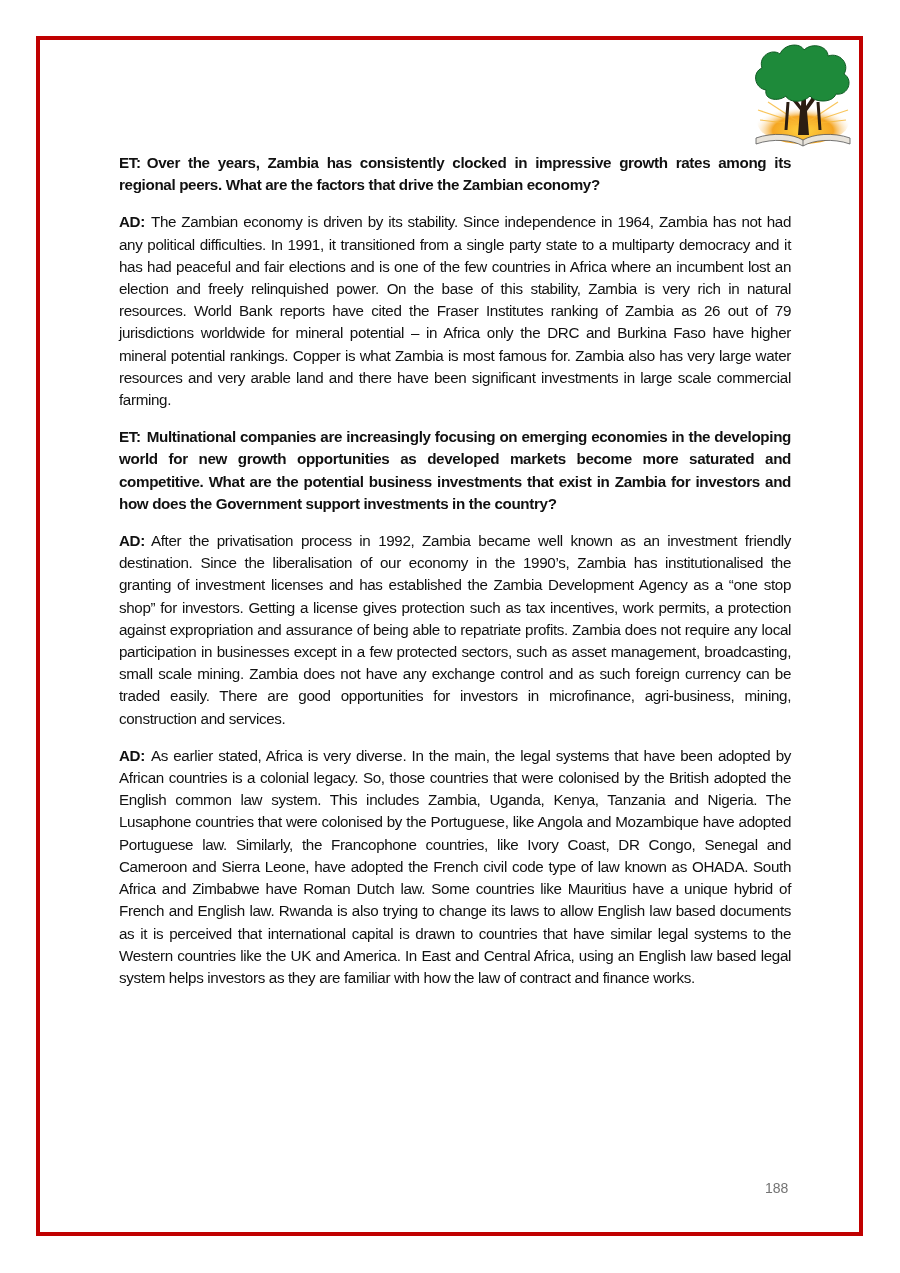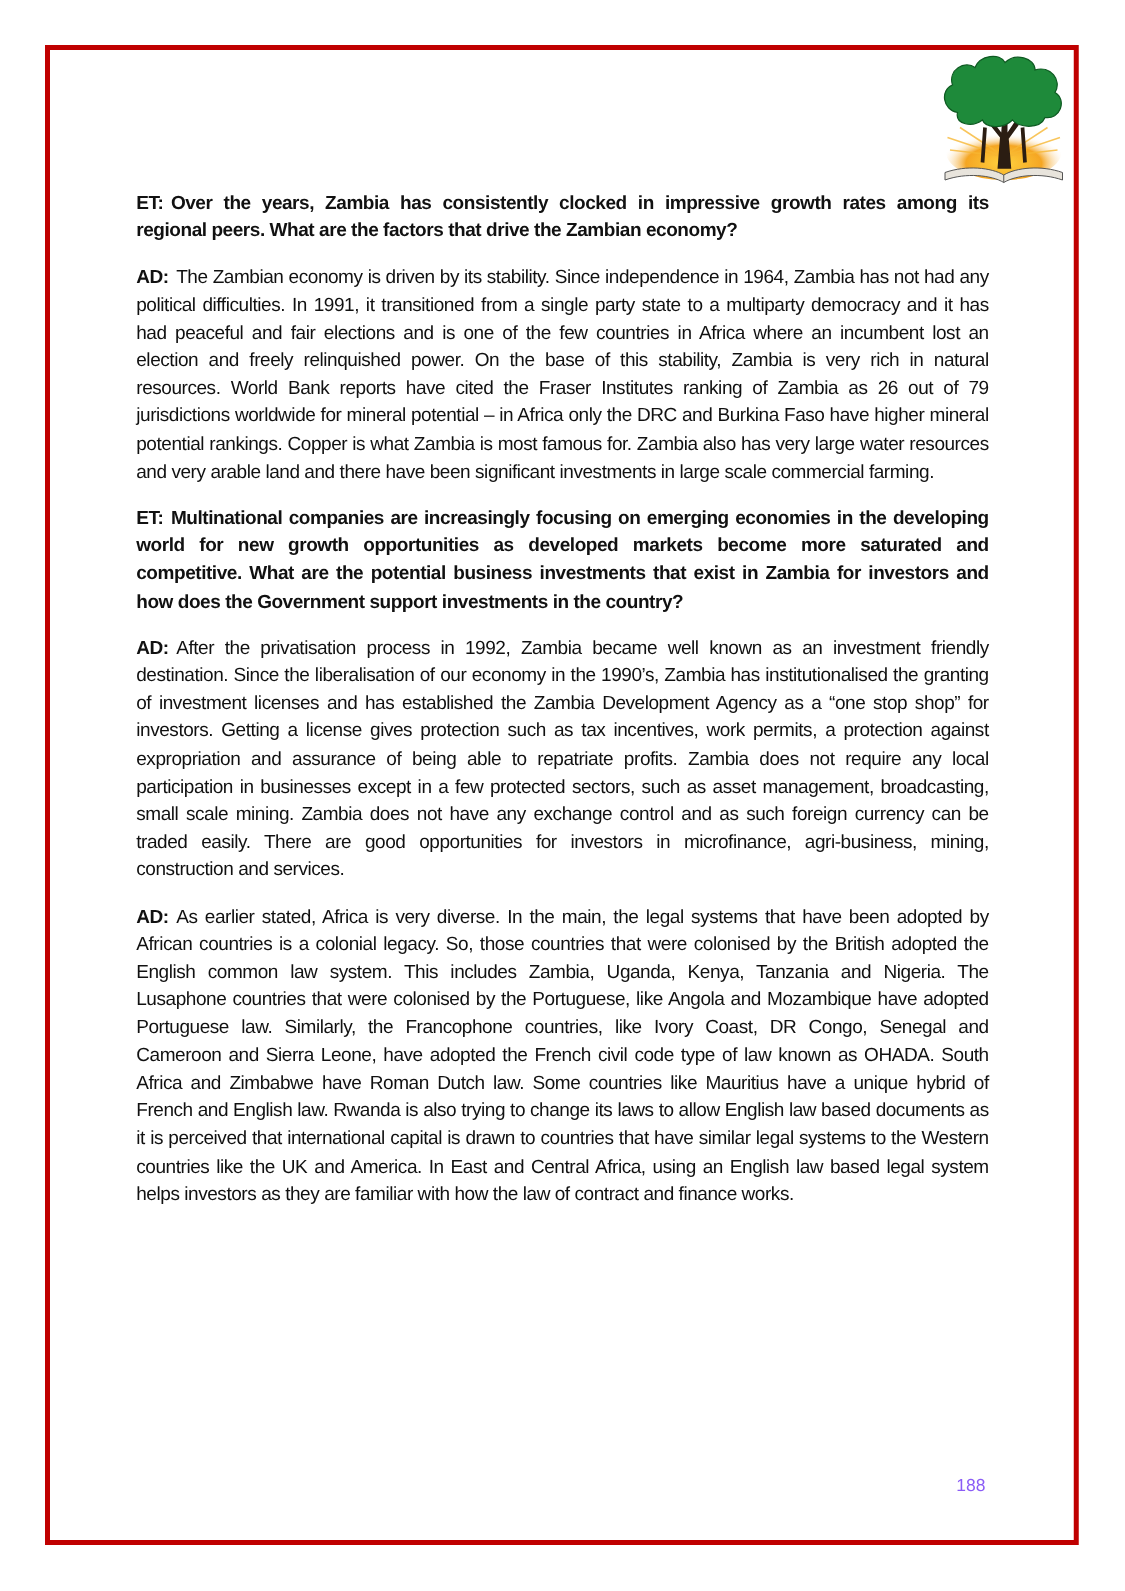--- a/index.html
+++ b/index.html
@@ -8,26 +8,26 @@
     position: absolute; left: 36px; top: 36px; width: 819px; height: 1192px;
     border: 4px solid #c8102e; border-color: #c00000;
   }
   .logo { position: absolute; left: 748px; top: 40px; width: 110px; height: 112px; }
   .content {
     position: absolute; left: 109px; top: 152px; width: 682px;
     font-family: "Liberation Sans Narrow", "Liberation Sans", sans-serif;
     font-size: 15.2px; line-height: 22.2px; color: #111;
     text-align: justify; letter-spacing: -0.35px;
   }
-  .content p { margin: 0 0 15px 0; }
+  .content p { margin: 0 0 15px 10px; }
   .q { font-weight: bold; }
   .tag { font-weight: bold; margin-right: 6px; }
   .page-number {
     position: absolute; left: 765px; top: 1180px;
-    font-family: "Liberation Sans", sans-serif; font-size: 14px; color: #8b5cf6;
+    font-family: "Liberation Sans", sans-serif; font-size: 14px; color: #737373;
   }
 </style>
 </head>
 <body>
 
 <div class="page-border" style="border-color: rgb(192, 0, 0);"></div>
 
 <div class="logo">
   <svg width="110" height="112" viewBox="0 0 110 112">
     <defs>

